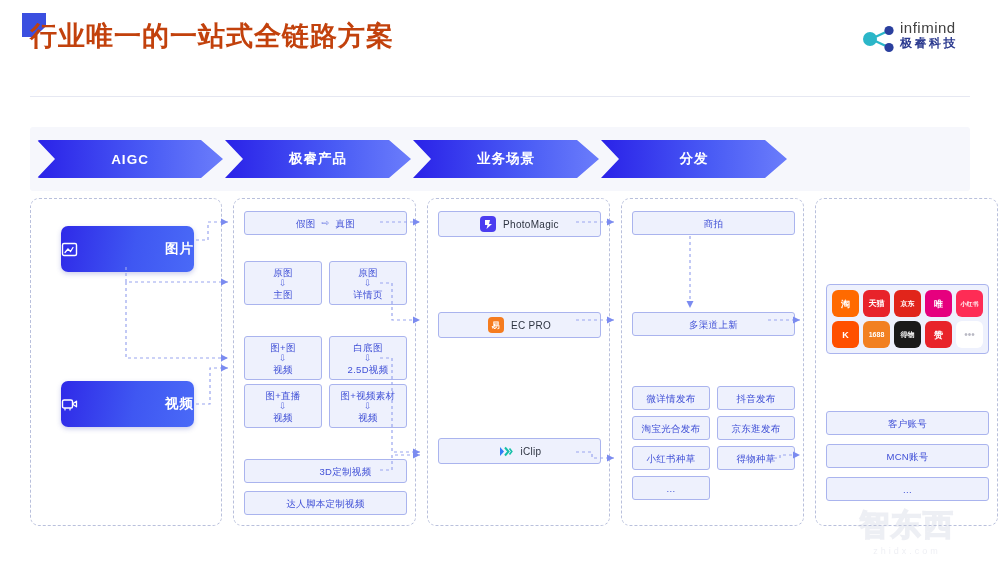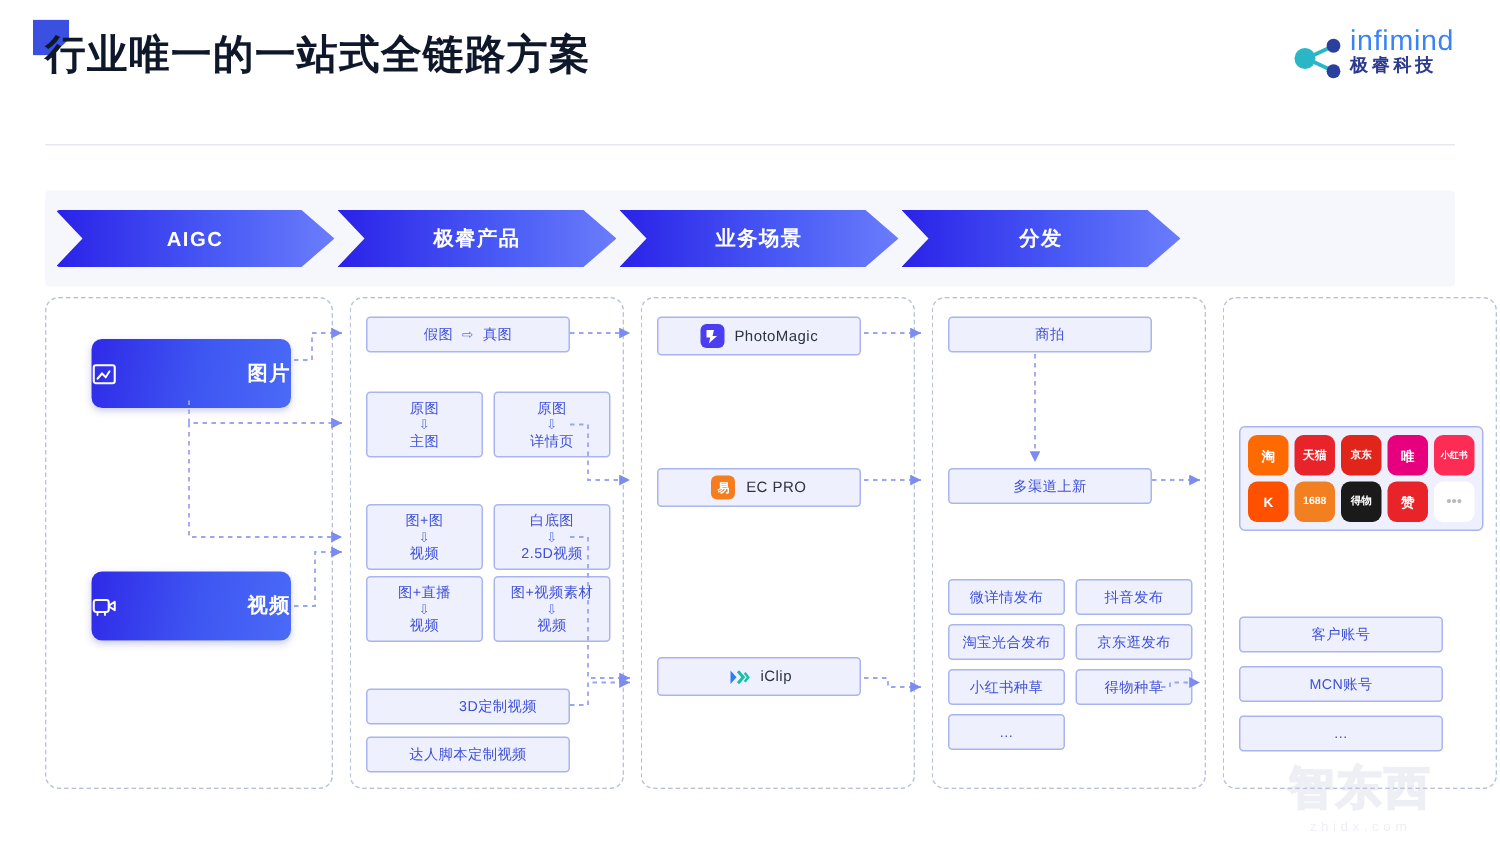--- a/index.html
+++ b/index.html
@@ -14,33 +14,33 @@
   
   .hdr { position:absolute; left:0; top:0; width:1000px; height:100px; }
   .flag {
     position:absolute; left:22px; top:13px; width:24px; height:24px;
     background:#3b4fe0;
     clip-path: polygon(0 0, 100% 0, 100% 55%, 52% 100%, 0 100%);
   }
   .title {
     position:absolute; left:30px; top:18px;
     font-family:Liberation Sans, sans-serif;
-    font-size:27px; font-weight:700; color:#0f172a; letter-spacing:1px;
+    font-size:27px; font-weight:700; color:#c2410c; letter-spacing:1px;
   }
   .subtitle {
     position:absolute; left:30px; top:64px;
     font-size:10.5px; color:#4a4a55; letter-spacing:.2px; white-space:nowrap;
   }
   .hdr-rule { position:absolute; left:30px; top:96px; width:940px; height:1px; background:#e6e8f2; }
 
   
   .logo { position:absolute; right:18px; top:18px; width:120px; height:44px; }
   .logo-mark { position:absolute; left:0; top:6px; width:34px; height:30px; }
   .logo-txt { position:absolute; left:38px; top:2px; }
-  .logo-en { font-size:19px; font-weight:400; color:#3b82f6; letter-spacing:.5px; line-height:16px; }
+  .logo-en { font-size:15px; font-weight:400; color:#404040; letter-spacing:.5px; line-height:16px; }
   .logo-cn { font-size:12px; font-weight:700; color:#2b3a8f; letter-spacing:2.5px; line-height:15px; }
 
   
   .band {
     position:absolute; left:30px; top:127px; width:940px; height:64px;
     background:#f6f7fc; border-radius:3px;
   }
   .chev-row { position:absolute; left:11px; top:13px; display:flex; gap:6px; }
   .chev {
     width:178px; height:38px; position:relative;
@@ -80,21 +80,21 @@
   .src svg { display:block; }
 
   
   .cell {
     position:absolute; background:#eef1fd; border:1px solid #aab4ee; border-radius:3px;
     color:#3f4fd6; font-size:9.5px; text-align:center;
     display:flex; flex-direction:column; align-items:center; justify-content:center;
     line-height:13px; letter-spacing:.3px;
   }
   .cell .arw { font-size:9px; line-height:9px; color:#6070e0; }
-  .cell.wide { left:10px; width:136px; height:24px; }
+  .cell.wide { left:10px; width:163px; height:24px; }
   .cell.half-l { left:10px; width:78px; }
   .cell.half-r { left:95px; width:78px; }
   .cell.two { height:44px; }
   .prod { flex-direction:row; gap:7px; font-size:10px; color:#2d3340; height:26px; }
   .prod .plabel { max-width:72px; text-align:left; line-height:11px; }
 
   
   .badge { width:16px; height:16px; border-radius:4px; flex:0 0 auto;
            display:flex; align-items:center; justify-content:center;
            font-size:8px; color:#fff; font-weight:700; }

